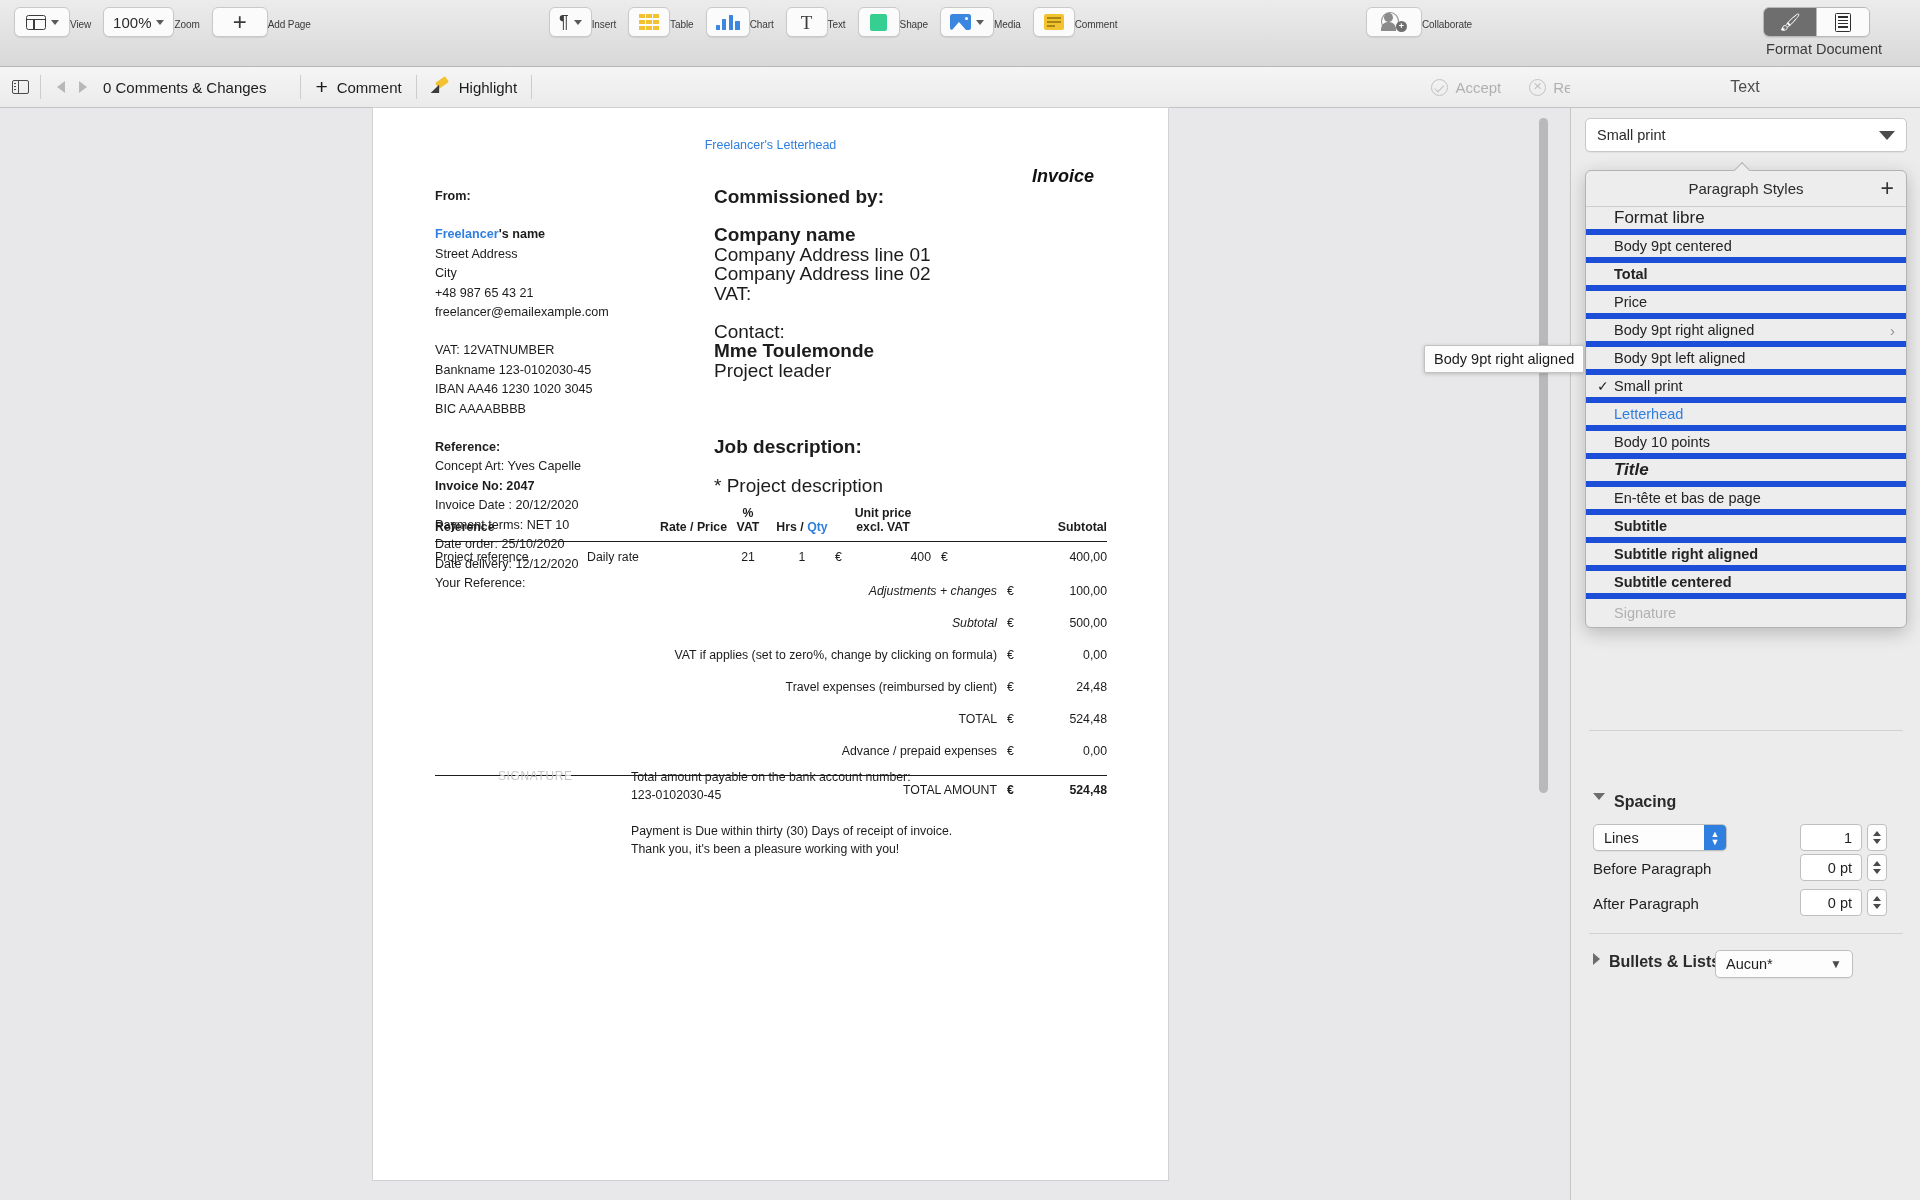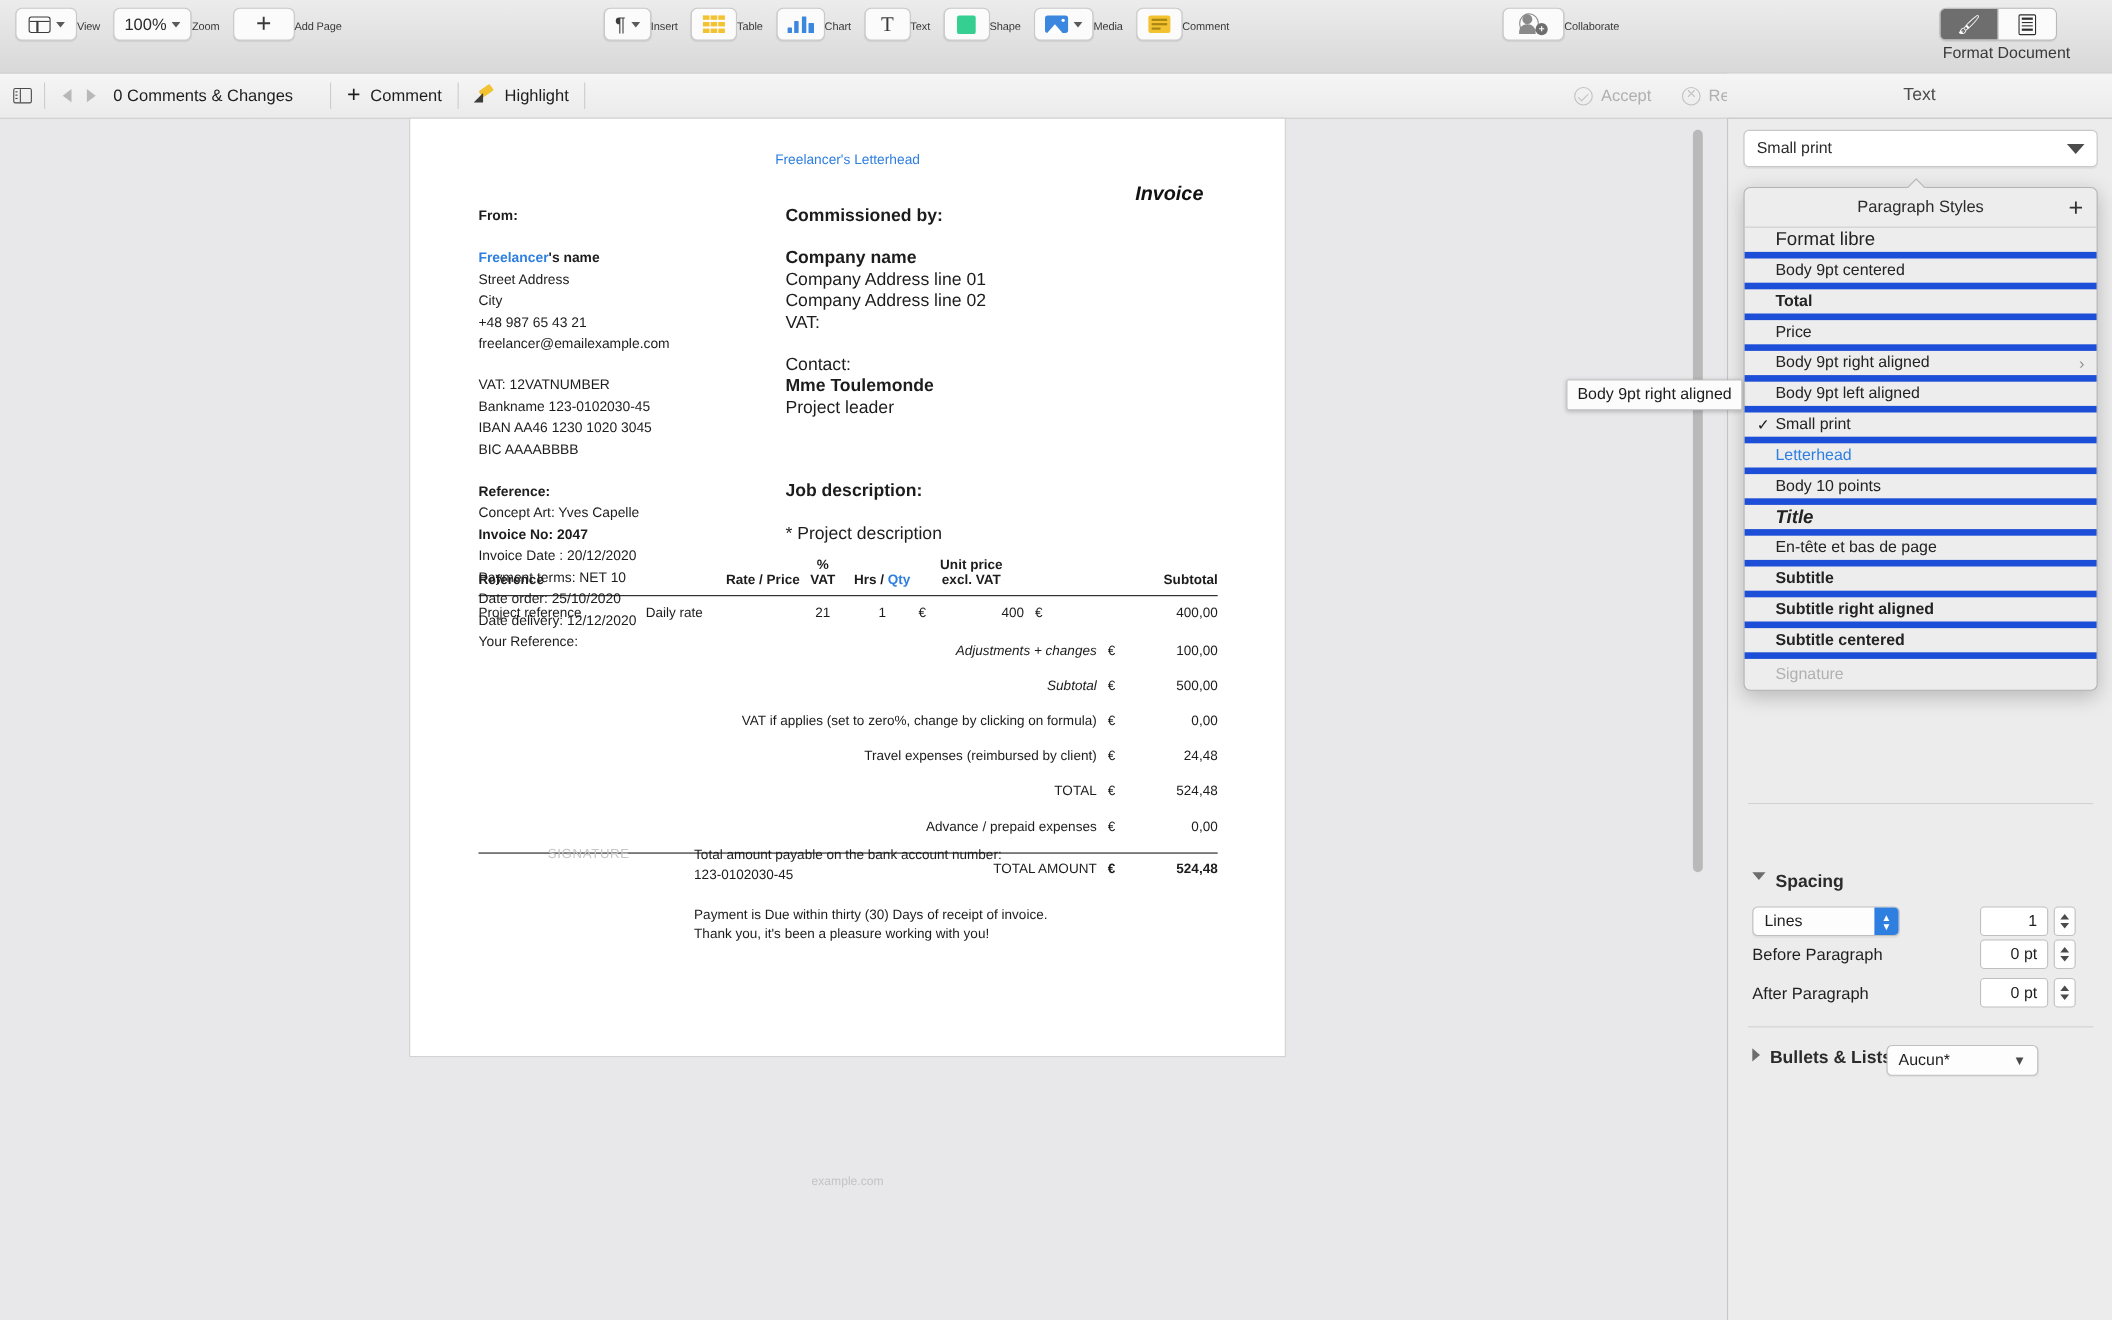--- a/index.html
+++ b/index.html
@@ -107,36 +107,36 @@
   .toggle .knob{position:absolute;right:1.5px;top:1.5px;width:18px;height:18px;border-radius:50%;background:#fff;box-shadow:0 1px 2px rgba(0,0,0,.28);}
   .ico-gear { font-size:19px; color:#3c3c3c; line-height:19px; }
 
   .sb-right-title { position:absolute; left:1570px; top:67px; width:350px; height:41px;
     display:flex;align-items:center;justify-content:center; font-size:16px;color:#4c4c4c;
     background:linear-gradient(to bottom,#f5f5f5,#ebebeb); border-bottom:1px solid #c3c3c3;}
 
   
   .canvas { position:absolute; left:0; top:108px; width:1570px; height:1092px; background:#e8e8ea; }
   .page {
-    position:absolute; left:373px; top:0px; width:795px; height:852px;
+    position:absolute; left:373px; top:0px; width:795px; height:1072px;
     background:#fff; box-shadow:0 0 0 1px #d2d2d4;
   }
   .scrollbar { position:absolute; left:1538px; top:10px; width:11px; height:1060px; }
   .scrollbar .thumb { position:absolute;left:1px;top:0;width:9px;height:675px;border-radius:5px;background:#b9b9b9; }
 
   
   .doc { position:absolute; left:0; top:0; width:795px; height:1072px; color:#1c1c1c;
     font-family:"Liberation Sans", sans-serif; }
   .letterhead { position:absolute; left:0; top:30px; width:795px; text-align:center;
     font-size:12.5px; color:#2f7fe0; }
   .invoice-title { position:absolute; right:74px; top:58px; font-size:18px; font-weight:700;
     font-style:italic; color:#111; }
 
   .col-left { position:absolute; left:62px; top:79px; width:300px; font-size:12.6px; line-height:19.4px; }
-  .col-right { position:absolute; left:341px; top:79px; width:300px; font-size:16px; line-height:19.4px; }
+  .col-right { position:absolute; left:341px; top:79px; width:300px; font-size:19px; line-height:19.4px; }
   .b { font-weight:700; }
   .blue { color:#2f7fe0; }
   .spacer { height:19px; }
 
   .tbl { position:absolute; left:62px; top:399px; width:672px; font-size:12.3px; }
   .tbl-head { display:flex; align-items:flex-end; padding-bottom:7px; border-bottom:1.6px solid #1c1c1c; font-weight:700;}
   .th-ref   { width:152px; }
   .th-rate  { width:140px; text-align:right; }
   .th-vat   { width:42px;  text-align:center; line-height:13.5px;}
   .th-hrs   { width:66px;  text-align:center; }
@@ -523,21 +523,20 @@
 
         <div class="sig">SIGNATURE</div>
         <div class="foot">
           <div>Total amount payable on the bank account number:</div>
           <div>123-0102030-45</div>
           <div style="height:18px"></div>
           <div>Payment is Due within thirty (30) Days of receipt of invoice.</div>
           <div>Thank you, it's been a pleasure working with you!</div>
         </div>
 
-        <div class="page-foot">example.com</div>
       </div>
     </div>
 
     <div class="scrollbar">
       <div class="thumb"></div>
     </div>
   </div>
 
   <div class="inspector">
 

